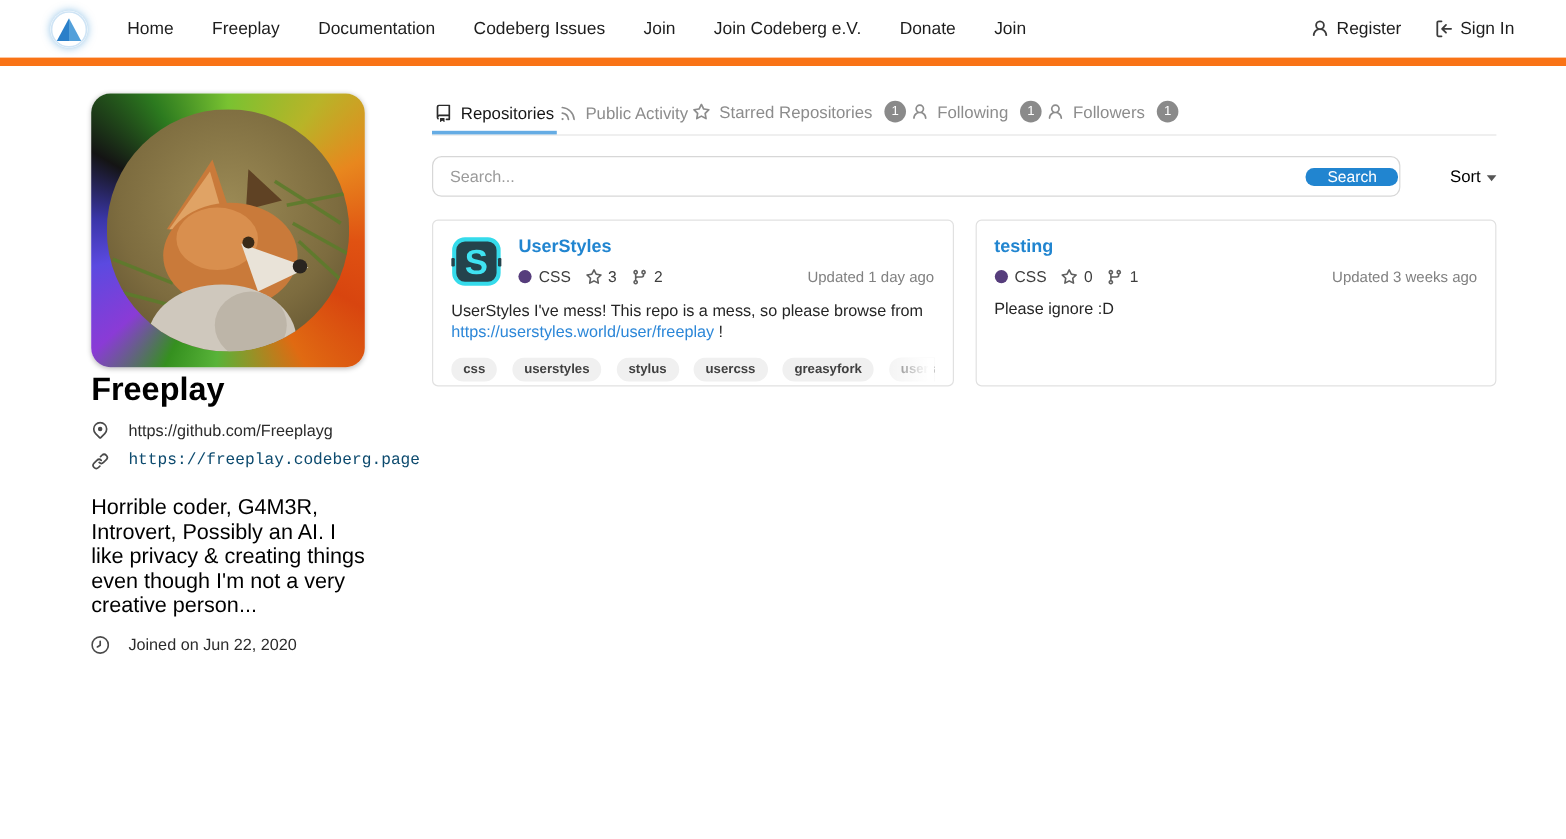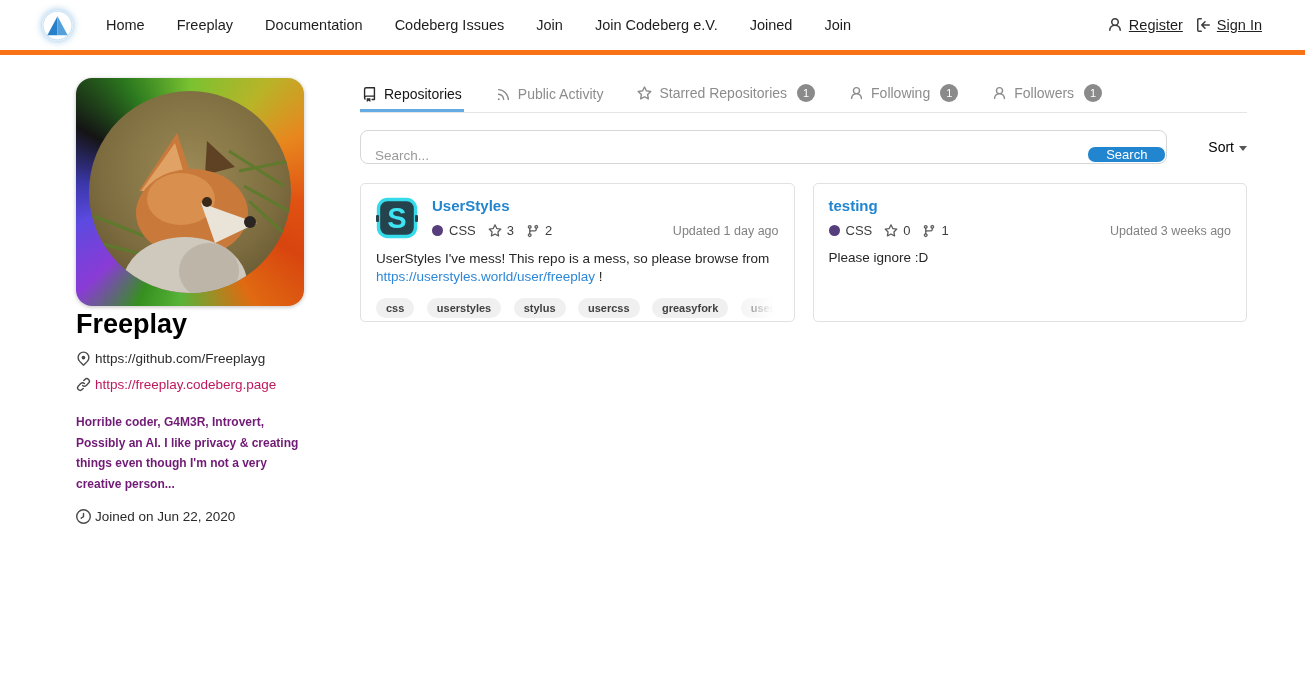--- a/index.html
+++ b/index.html
@@ -1,26 +1,26 @@
 <!DOCTYPE html>
 <html><head>
 <meta charset="utf-8">
 <style>
   * { box-sizing: border-box; margin: 0; padding: 0; }
   html,body { width:1305px; height:699px; overflow:hidden; background:#fff;
               font-family:"Liberation Sans", sans-serif; color:#212121; }
 
   
   .navbar { height:55px; display:flex; align-items:center;
-            padding:0 43px 0 42px; border-bottom:5px solid #f97316; background:#fff; }
+            padding:0 43px 0 42px; border-bottom:7px solid #f97316; background:#fff; }
   .brand { width:31px; height:31px; border-radius:50%;
            box-shadow:0 0 7px rgba(33,133,208,.5); cursor:pointer; flex-shrink:0; }
   .nav-links { display:flex; gap:32px; margin-left:33px; }
   .nav-links a { color:#1d1d1d; text-decoration:none; font-size:14.5px; }
-  .nav-right { margin-left:auto; display:flex; align-items:center; gap:12px;text-decoration:underline; }
+  .nav-right { margin-left:auto; display:flex; align-items:center; gap:27px; }
   .nav-right a { display:flex; align-items:center; gap:6px; color:#1d1d1d;
                  text-decoration:none; font-size:14.5px; }
   .oct { fill:#3c3c3c; }
 
   
   .page { display:flex; padding:23px 58px 0 76px; }
   .sidebar { width:232px; flex-shrink:0; }
   .content { flex:1; margin-left:52px; min-width:0; }
 
   
@@ -28,40 +28,40 @@
         background:conic-gradient(from 0deg,
           #79c231 0deg, #b8b428 35deg, #e8871e 62deg, #e05212 95deg,
           #d8450f 120deg, #e06a12 150deg, #58b339 185deg, #35901f 205deg,
           #8a3bd6 228deg, #5b4ae0 255deg, #3a36a8 275deg, #141414 300deg,
           #2c7a1f 330deg, #79c231 360deg);
         box-shadow:0 1px 4px rgba(0,0,0,.25); }
   .avatar-circle { position:absolute; left:13px; top:13px; width:202px; height:202px;
         border-radius:50%; overflow:hidden; }
   .profile-fullname { margin-top:25px; font-size:16.5px; color:#1b1b1b; }
   .profile-username { margin-top:3px; font-size:27px; font-weight:bold; color:#000000; }
-  .detail-row { display:flex; align-items:center; gap:4px; margin-top:11px;
+  .detail-row { display:flex; align-items:center; gap:16px; margin-top:11px;
                 font-size:13.5px; color:#2b2b2b; }
   .detail-row .oct { fill:#4a4a4a; flex-shrink:0; }
-  .bio { margin-top:20px; font-size:12px; line-height:20.5px; color:#701a75;font-weight:bold; }
+  .bio { margin-top:20px; font-size:18px; line-height:20.5px; color:#000000; }
   .joined-row { margin-top:15px; }
 
   
-  .tabs { display:flex; gap:30px; border-bottom:1px solid #e5e5e5; align-items:flex-end; }
+  .tabs { display:flex; border-bottom:1px solid #e5e5e5; align-items:flex-end; }
   .tab { display:flex; align-items:center; gap:7px; font-size:14px; color:#8c8c8c;
          padding:6px 2px 10px; cursor:pointer; text-decoration:none; }
   .tab .oct { fill:#8c8c8c; }
   .tab.active { color:#161616; padding-bottom:7px; border-bottom:3px solid #65ace4; }
   .tab.active .oct { fill:#2b2b2b; }
   .badge { background:#8a8a8a; color:#fff; min-width:18px; height:18px; border-radius:9px;
            display:inline-flex; align-items:center; justify-content:center;
            font-size:11px; margin-left:3px; }
 
   
   .search-row { display:flex; align-items:center; margin-top:17px; }
-  .search-group { flex:1; display:flex; align-items:flex-end; height:34px;
+  .search-group { flex:1; display:flex; align-items:center; height:34px;
                   border:1px solid #d7d7d7; border-radius:8px; background:#fff; }
   .search-group input { flex:1; border:none; outline:none; padding:0 14px;
                   font-size:13.5px; font-family:inherit; color:#212121; background:transparent; }
   .search-group input::placeholder { color:#9a9a9a; }
   .search-btn { width:77px; margin:1px; border:none; border-radius:7px; background:#2185d0;
                 color:#fff; font-size:13px; font-family:Liberation Sans, sans-serif; cursor:pointer; }
   .sort { margin-left:41px; display:flex; align-items:center; gap:5px; font-size:14px;
           color:#000000; cursor:pointer; }
   .caret { width:0; height:0; border-left:4px solid transparent; border-right:4px solid transparent;
            border-top:5px solid #555; margin-top:2px; }
@@ -101,21 +101,21 @@
       <polygon points="16,6.5 26.5,26 16,26" fill="#53a0da"></polygon>
     </svg>
   </div>
   <nav class="nav-links">
     <a href="#">Home</a>
     <a href="#">Freeplay</a>
     <a href="#">Documentation</a>
     <a href="#">Codeberg Issues</a>
     <a href="#">Join</a>
     <a href="#">Join Codeberg e.V.</a>
-    <a href="#">Joined</a>
+    <a href="#">Donate</a>
     <a href="#">Join</a>
   </nav>
   <div class="nav-right">
     <a href="#">
       <svg class="oct" viewBox="0 0 16 16" width="16" height="16">
         <path d="M10.561 8.073a6.005 6.005 0 0 1 3.432 5.142.75.75 0 1 1-1.498.07 4.5 4.5 0 0 0-8.99 0 .75.75 0 0 1-1.498-.07 6.004 6.004 0 0 1 3.431-5.142 3.999 3.999 0 1 1 5.123 0ZM10.5 5a2.5 2.5 0 1 0-5 0 2.5 2.5 0 0 0 5 0Z"></path>
       </svg>
       <span>Register</span>
     </a>
     <a href="#">
@@ -168,21 +168,21 @@
     <div class="detail-row">
       <svg class="oct" viewBox="0 0 16 16" width="15" height="15">
         <path d="m12.596 11.596-3.535 3.536a1.5 1.5 0 0 1-2.122 0l-3.535-3.536a6.5 6.5 0 1 1 9.192-9.193 6.5 6.5 0 0 1 0 9.193Zm-1.06-8.132v-.001a5 5 0 1 0-7.072 7.072L8 14.07l3.536-3.534a5 5 0 0 0 0-7.072ZM8 9a2 2 0 1 1-.001-3.999A2 2 0 0 1 8 9Z"></path>
       </svg>
       <span>https://github.com/Freeplayg</span>
     </div>
     <div class="detail-row">
       <svg class="oct" viewBox="0 0 16 16" width="15" height="15">
         <path d="m7.775 3.275 1.25-1.25a3.5 3.5 0 1 1 4.95 4.95l-2.5 2.5a3.5 3.5 0 0 1-4.95 0 .751.751 0 0 1 .018-1.042.751.751 0 0 1 1.042-.018 1.998 1.998 0 0 0 2.83 0l2.5-2.5a2.002 2.002 0 0 0-2.83-2.83l-1.25 1.25a.751.751 0 0 1-1.042-.018.751.751 0 0 1-.018-1.042Zm-4.69 9.64a1.998 1.998 0 0 0 2.83 0l1.25-1.25a.751.751 0 0 1 1.042.018.751.751 0 0 1 .018 1.042l-1.25 1.25a3.5 3.5 0 1 1-4.95-4.95l2.5-2.5a3.5 3.5 0 0 1 4.95 0 .751.751 0 0 1-.018 1.042.751.751 0 0 1-1.042.018 1.998 1.998 0 0 0-2.83 0l-2.5 2.5a1.998 1.998 0 0 0 0 2.83Z"></path>
       </svg>
-      <a href="#" style="color:#be185d; text-decoration:none;">https://freeplay.codeberg.page</a>
+      <a href="#" style="color:#0c4a6e; text-decoration:none;font-family:Liberation Mono, monospace;">https://freeplay.codeberg.page</a>
     </div>
 
     <p class="bio">Horrible coder, G4M3R, Introvert, Possibly an AI. I like privacy &amp; creating things even though I'm not a very creative person...</p>
 
     <div class="detail-row joined-row">
       <svg class="oct" viewBox="0 0 16 16" width="15" height="15">
         <path d="M8 0a8 8 0 1 1 0 16A8 8 0 0 1 8 0ZM1.5 8a6.5 6.5 0 1 0 13 0 6.5 6.5 0 0 0-13 0Zm7.25-3.25v3.5a.75.75 0 0 1-.372.648l-2.5 1.5a.75.75 0 1 1-.756-1.296L7.25 7.824V4.75a.75.75 0 0 1 1.5 0Z" transform="scale(1)"></path>
       </svg>
       <span>Joined on Jun 22, 2020</span>
     </div>

